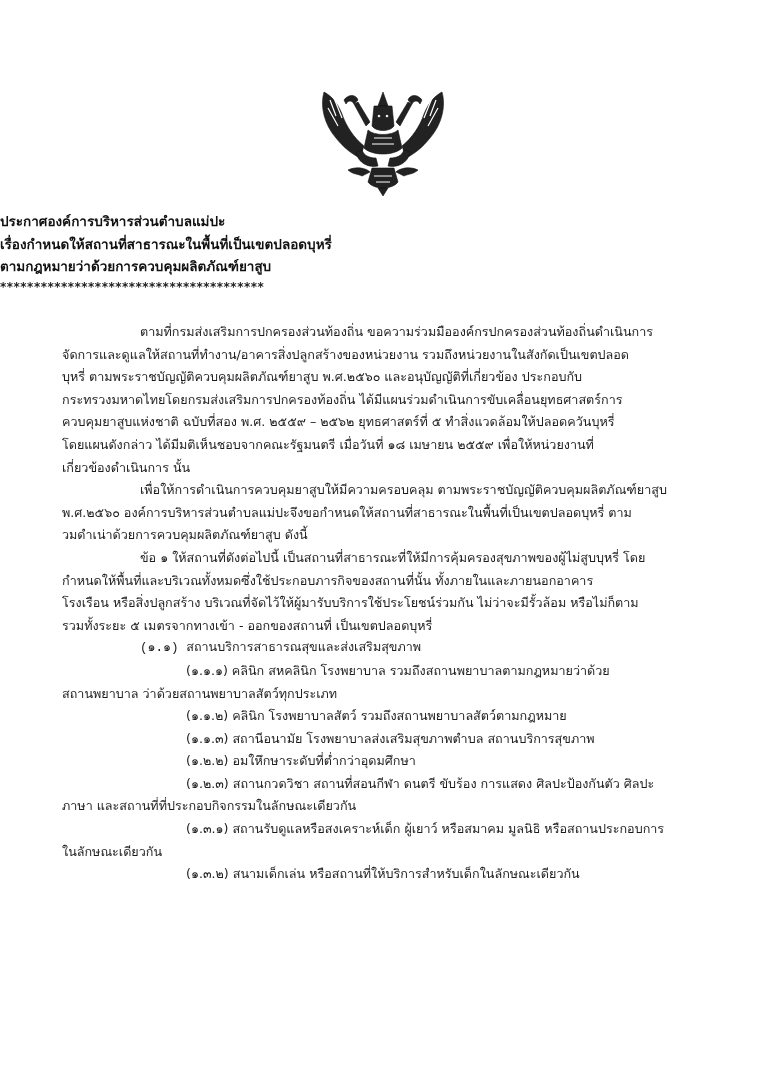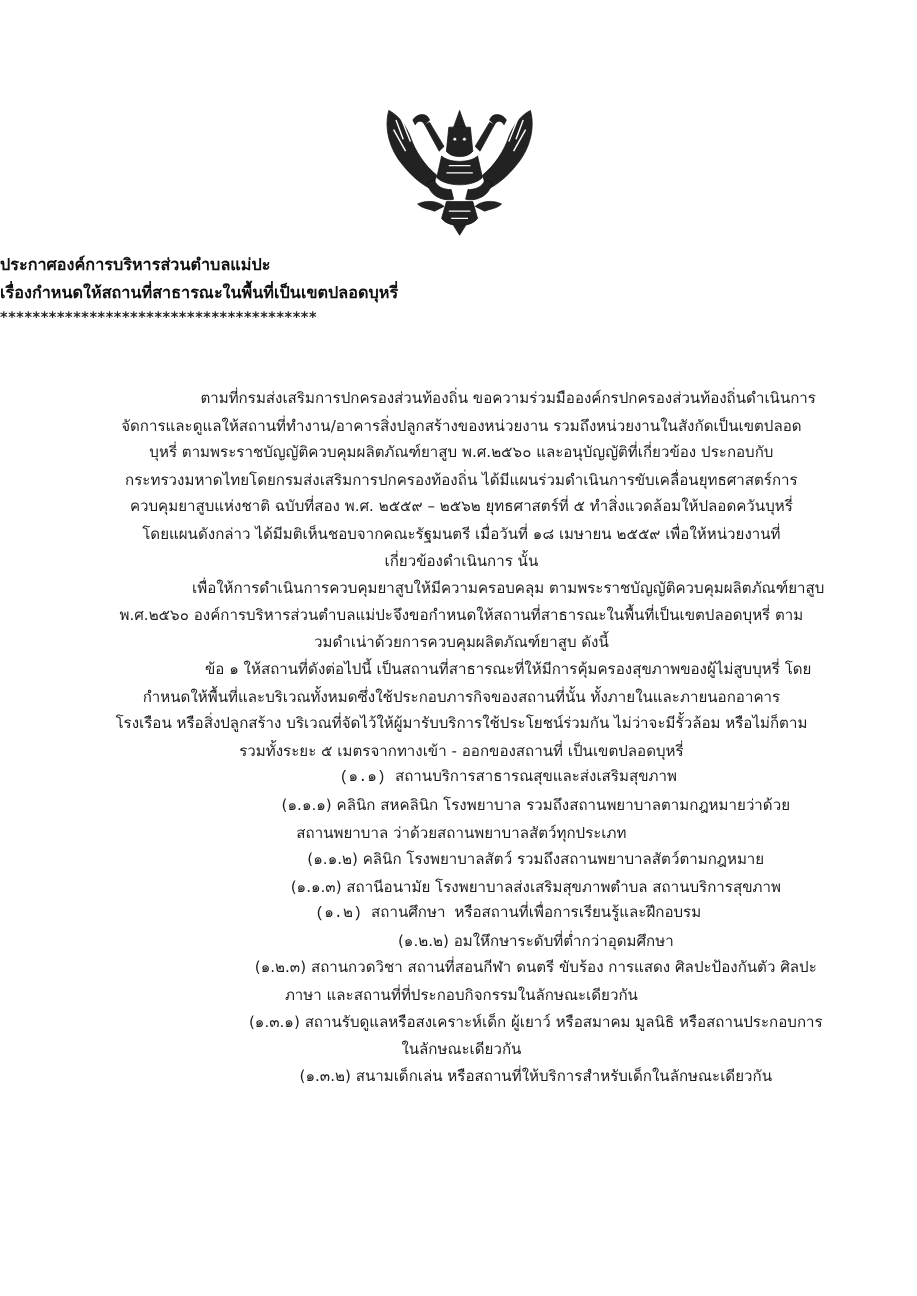--- a/index.html
+++ b/index.html
@@ -3,21 +3,21 @@
 <meta charset="utf-8">
 <style>
   html, body { margin: 0; padding: 0; background: #ffffff; }
   body { width: 764px; height: 1080px; position: relative; overflow: hidden;
          font-family: "DejaVu Sans", "Liberation Sans", sans-serif; color: #1a1a1a; }
   .page { position: absolute; left: 0; top: 0; width: 764px; height: 1080px; background: #fff; }
   .emblem { position: absolute; left: 318px; top: 86px; width: 130px; height: 112px; }
   .title-block { position: absolute; left: 0; top: 210px; width: 764px; text-align: left; }
   .title-line { font-size: 13.5px; font-weight: bold; line-height: 22.5px; white-space: nowrap; color: #111; }
   .stars { font-size: 12px; font-weight: bold; letter-spacing: 0.5px; line-height: 18px; color: #222; }
-  .body { position: absolute; left: 62px; top: 321px; width: 645px; text-align: center; }
+  .body { position: absolute; left: 62px; top: 321px; width: 645px; }
   .line { font-size: 12.6px; line-height: 22.6px; height: 22.6px; white-space: nowrap; overflow: visible; color: #1c1c1c; }
   .ind1 { padding-left: 78px; }
   .ind-sub1 { padding-left: 78px; font-family: Liberation Mono, monospace; }
   .ind-sub2 { padding-left: 124px; }
 </style>
 </head>
 <body>
 
 <div class="page">
 
@@ -53,20 +53,21 @@
         <path d="M54,82 L76,82 L80,96 C74,104 56,104 50,96 Z"></path>
         <path d="M56,90 L74,90 M58,96 L72,96" stroke="#fff" stroke-width="1" fill="none"></path>
         <path d="M60,102 L65,110 L70,102 Z"></path>
       </g>
     </svg>
   </div>
 
   <div class="title-block">
     <div class="title-line">ประกาศองค์การบริหารส่วนตำบลแม่ปะ</div>
     <div class="title-line">เรื่องกำหนดให้สถานที่สาธารณะในพื้นที่เป็นเขตปลอดบุหรี่</div>
+    <div class="title-line">ตามกฎหมายว่าด้วยการควบคุมผลิตภัณฑ์ยาสูบ</div>
     <div class="stars">***************************************</div>
   </div>
 
   <div class="body">
     <div class="line ind1">ตามที่กรมส่งเสริมการปกครองส่วนท้องถิ่น ขอความร่วมมือองค์กรปกครองส่วนท้องถิ่นดำเนินการ</div>
     <div class="line">จัดการและดูแลให้สถานที่ทำงาน/อาคารสิ่งปลูกสร้างของหน่วยงาน รวมถึงหน่วยงานในสังกัดเป็นเขตปลอด</div>
     <div class="line">บุหรี่ ตามพระราชบัญญัติควบคุมผลิตภัณฑ์ยาสูบ พ.ศ.๒๕๖๐ และอนุบัญญัติที่เกี่ยวข้อง ประกอบกับ</div>
     <div class="line">กระทรวงมหาดไทยโดยกรมส่งเสริมการปกครองท้องถิ่น ได้มีแผนร่วมดำเนินการขับเคลื่อนยุทธศาสตร์การ</div>
     <div class="line">ควบคุมยาสูบแห่งชาติ ฉบับที่สอง พ.ศ. ๒๕๕๙ – ๒๕๖๒ ยุทธศาสตร์ที่ ๕ ทำสิ่งแวดล้อมให้ปลอดควันบุหรี่</div>
     <div class="line">โดยแผนดังกล่าว  ได้มีมติเห็นชอบจากคณะรัฐมนตรี เมื่อวันที่ ๑๘ เมษายน ๒๕๕๙ เพื่อให้หน่วยงานที่</div>
@@ -76,21 +77,20 @@
     <div class="line">วมดำเน่าด้วยการควบคุมผลิตภัณฑ์ยาสูบ  ดังนี้</div>
     <div class="line ind1">ข้อ ๑ ให้สถานที่ดังต่อไปนี้ เป็นสถานที่สาธารณะที่ให้มีการคุ้มครองสุขภาพของผู้ไม่สูบบุหรี่ โดย</div>
     <div class="line">กำหนดให้พื้นที่และบริเวณทั้งหมดซึ่งใช้ประกอบภารกิจของสถานที่นั้น ทั้งภายในและภายนอกอาคาร</div>
     <div class="line">โรงเรือน หรือสิ่งปลูกสร้าง บริเวณที่จัดไว้ให้ผู้มารับบริการใช้ประโยชน์ร่วมกัน ไม่ว่าจะมีรั้วล้อม หรือไม่ก็ตาม</div>
     <div class="line">รวมทั้งระยะ ๕ เมตรจากทางเข้า - ออกของสถานที่ เป็นเขตปลอดบุหรี่</div>
     <div class="line ind-sub1">(๑.๑) สถานบริการสาธารณสุขและส่งเสริมสุขภาพ</div>
     <div class="line ind-sub2">(๑.๑.๑) คลินิก สหคลินิก โรงพยาบาล รวมถึงสถานพยาบาลตามกฎหมายว่าด้วย</div>
     <div class="line">สถานพยาบาล ว่าด้วยสถานพยาบาลสัตว์ทุกประเภท</div>
     <div class="line ind-sub2">(๑.๑.๒) คลินิก โรงพยาบาลสัตว์ รวมถึงสถานพยาบาลสัตว์ตามกฎหมาย</div>
     <div class="line ind-sub2">(๑.๑.๓) สถานีอนามัย โรงพยาบาลส่งเสริมสุขภาพตำบล สถานบริการสุขภาพ</div>
-    <div class="line ind-sub1">(๑.๒) สถานศึกษา หรือสถานที่เพื่อการเรียนรู้และฝึกอบรม</div>
     <div class="line ind-sub2">(๑.๒.๒) อมใหึกษาระดับที่ต่ำกว่าอุดมศึกษา</div>
     <div class="line ind-sub2">(๑.๒.๓) สถานกวดวิชา สถานที่สอนกีฬา ดนตรี ขับร้อง การแสดง ศิลปะป้องกันตัว ศิลปะ</div>
     <div class="line">ภาษา และสถานที่ที่ประกอบกิจกรรมในลักษณะเดียวกัน</div>
     <div class="line ind-sub2">(๑.๓.๑) สถานรับดูแลหรือสงเคราะห์เด็ก ผู้เยาว์ หรือสมาคม มูลนิธิ หรือสถานประกอบการ</div>
     <div class="line">ในลักษณะเดียวกัน</div>
     <div class="line ind-sub2">(๑.๓.๒) สนามเด็กเล่น หรือสถานที่ให้บริการสำหรับเด็กในลักษณะเดียวกัน</div>
   </div>
 
 </div>
 

